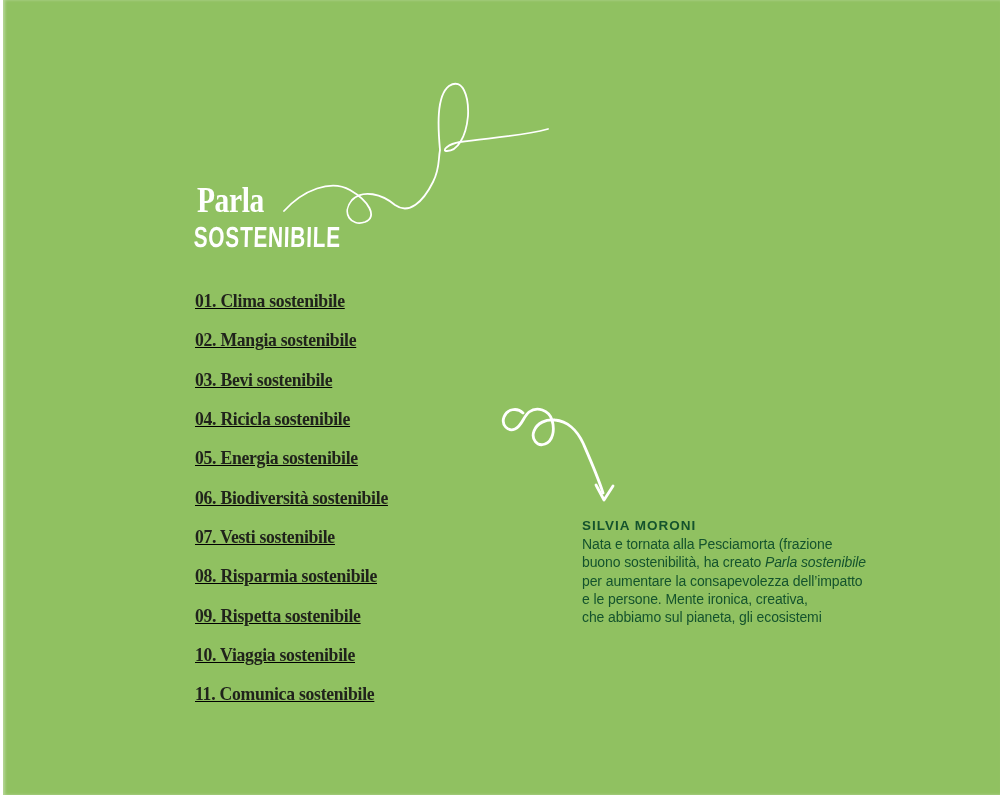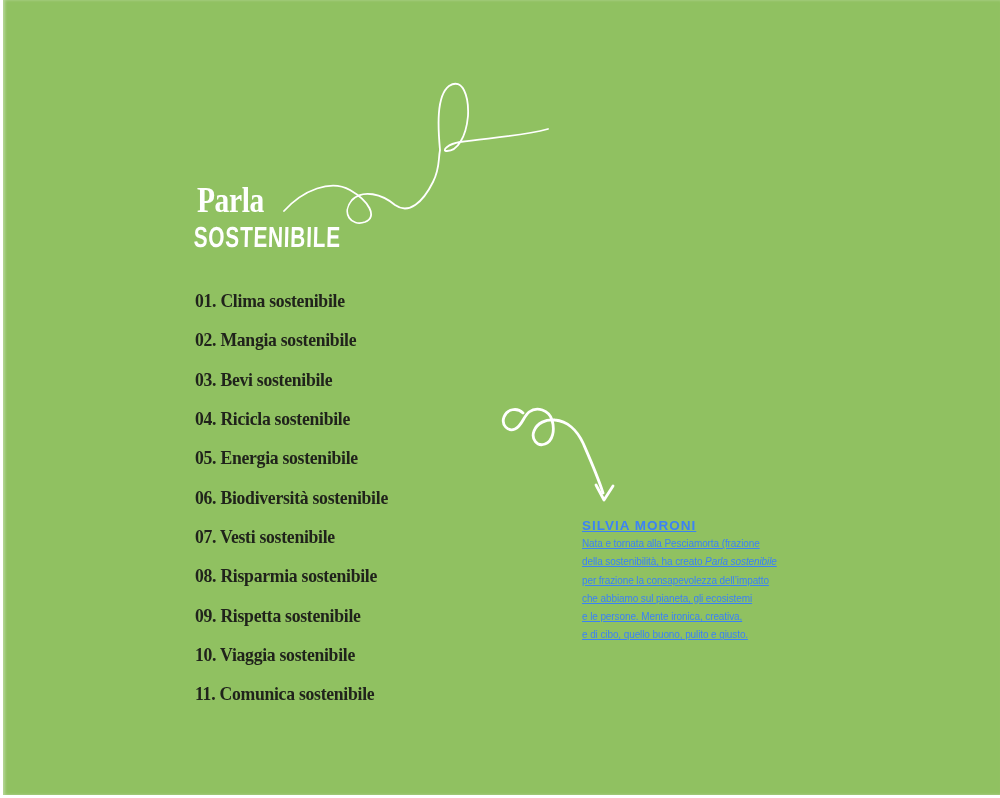--- a/index.html
+++ b/index.html
@@ -60,48 +60,48 @@
     line-height: 29px;
     letter-spacing: 1px;
     transform: scaleX(0.72) skewX(-2deg);
     transform-origin: left top;
     white-space: nowrap;
   }
   .toc {
     position: absolute;
     left: 195px;
     top: 281px;
+    text-decoration: underline;
   }
   .toc-item {
     font-family: "Liberation Serif", serif;
     font-size: 19px;
     font-weight: 700;
     line-height: 39.35px;
     letter-spacing: -0.3px;
     color: #20231b;
     transform: scaleX(0.93);
     transform-origin: left center;
     white-space: nowrap;
   }
   .author {
     position: absolute;
     left: 582px;
     top: 517px;
-    color: #3b82f6;
-    text-decoration: underline;
+    color: #14532d;
   }
   .author-name {
     font-size: 13.5px;
     font-weight: 700;
     letter-spacing: 1px;
     line-height: 18.2px;
     white-space: nowrap;
   }
   .bio-line {
-    font-size: 10px;
+    font-size: 14px;
     font-weight: 400;
     line-height: 18.2px;
     letter-spacing: -0.1px;
     white-space: nowrap;
   }
   .bio-line i { font-style: italic; text-align: center; }
 </style>
 </head>
 <body>
 
@@ -151,19 +151,18 @@
     <div class="toc-item">07. Vesti sostenibile</div>
     <div class="toc-item">08. Risparmia sostenibile</div>
     <div class="toc-item">09. Rispetta sostenibile</div>
     <div class="toc-item">10. Viaggia sostenibile</div>
     <div class="toc-item">11. Comunica sostenibile</div>
   </div>
 
   <div class="author">
     <div class="author-name">SILVIA MORONI</div>
     <div class="bio-line">Nata e tornata alla Pesciamorta (frazione</div>
-    <div class="bio-line"><span>della sostenibilità, ha creato </span><i>Parla sostenibile</i></div>
-    <div class="bio-line">per frazione la consapevolezza dell’impatto</div>
+    <div class="bio-line"><span>buono sostenibilità, ha creato </span><i>Parla sostenibile</i></div>
+    <div class="bio-line">per aumentare la consapevolezza dell’impatto</div>
+    <div class="bio-line">e le persone. Mente ironica, creativa,</div>
     <div class="bio-line">che abbiamo sul pianeta, gli ecosistemi</div>
-    <div class="bio-line">e le persone. Mente ironica, creativa,</div>
-    <div class="bio-line">e di cibo, quello buono, pulito e giusto.</div>
   </div>
 </div>
 
 </body></html>

